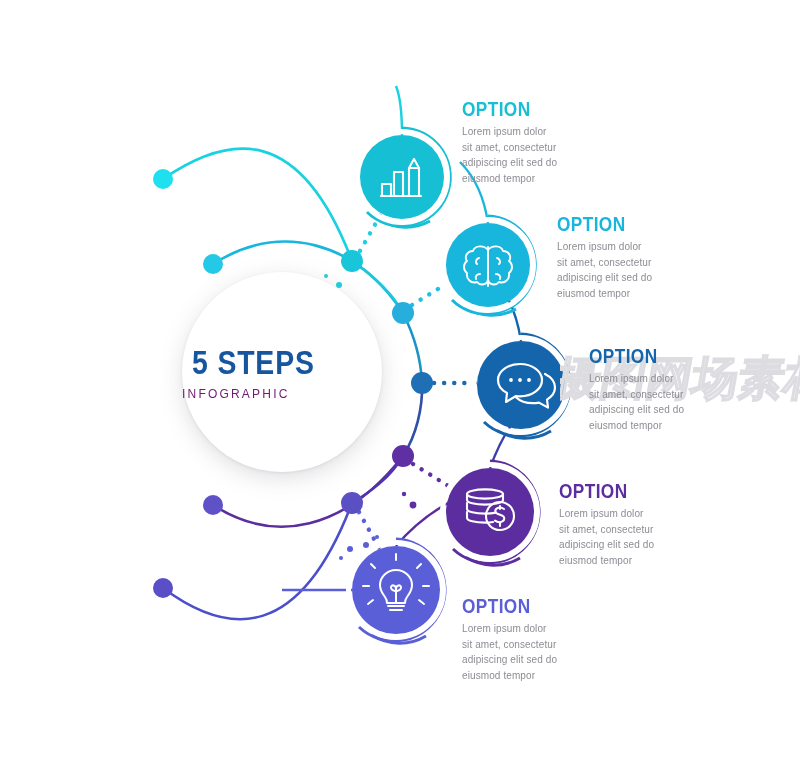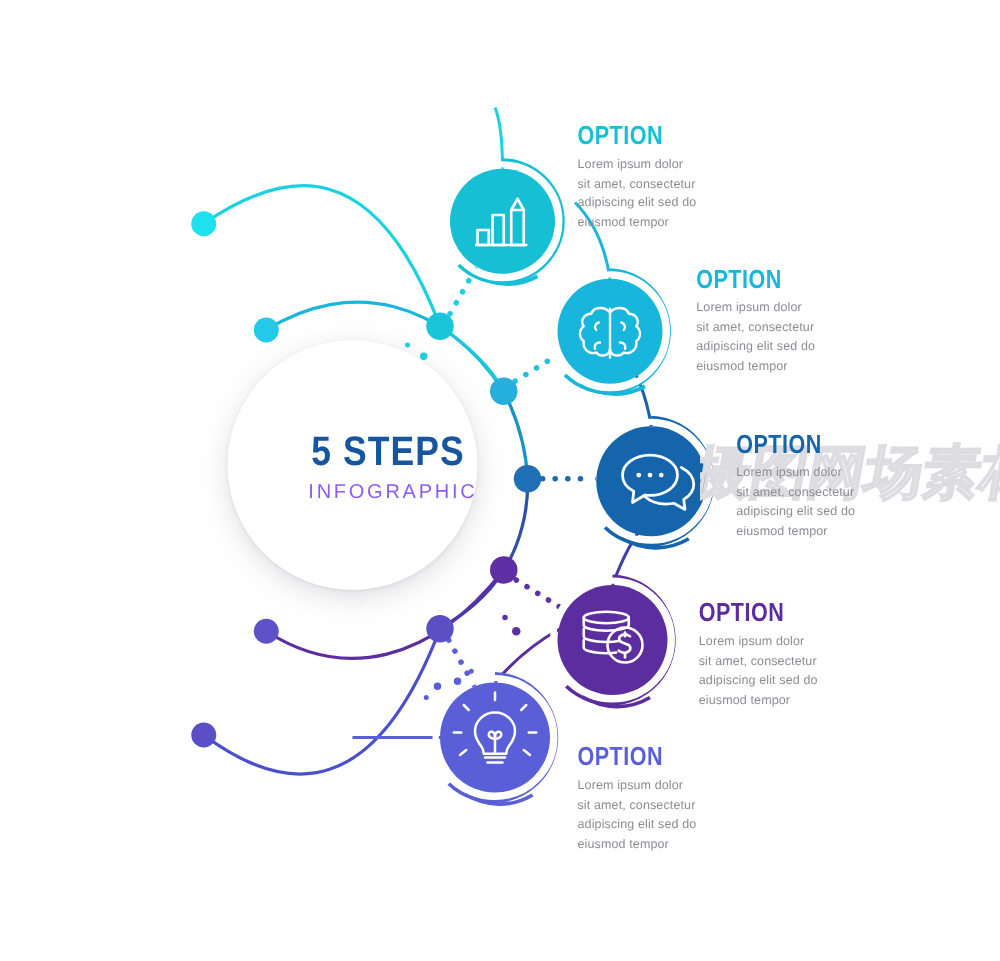--- a/index.html
+++ b/index.html
@@ -48,39 +48,39 @@
     position: absolute;
     left: 182px;
     top: 272px;
     width: 200px;
     height: 200px;
     border-radius: 50%;
     background: #ffffff;
     box-shadow: 0 6px 22px rgba(150,150,160,0.30), 0 1px 3px rgba(150,150,160,0.20);
     display: flex;
     flex-direction: column;
-    align-items: flex-end;
+    align-items: flex-start;
     justify-content: center;
   }
   #center-title {
     font-family: "Liberation Sans Narrow", "Liberation Sans", sans-serif;
     font-weight: 700;
     font-size: 33px;
     color: #17559e;
     letter-spacing: 1px;
     margin: 0;
     transform: scaleX(0.86);
   }
   #center-sub {
     font-family: "Liberation Sans", sans-serif;
     font-weight: 400;
-    font-size: 16px;
-    color: #8b5cf6;
+    font-size: 12px;
+    color: #701a75;
     letter-spacing: 2.2px;
-    margin: 5px 0 0 11px;
+    margin: 5px 0 0 0;
   }
   #watermark {
     position: absolute;
     left: 560px;
     top: 348px;
     width: 250px;
     height: 62px;
     pointer-events: none;
   }
 </style>

